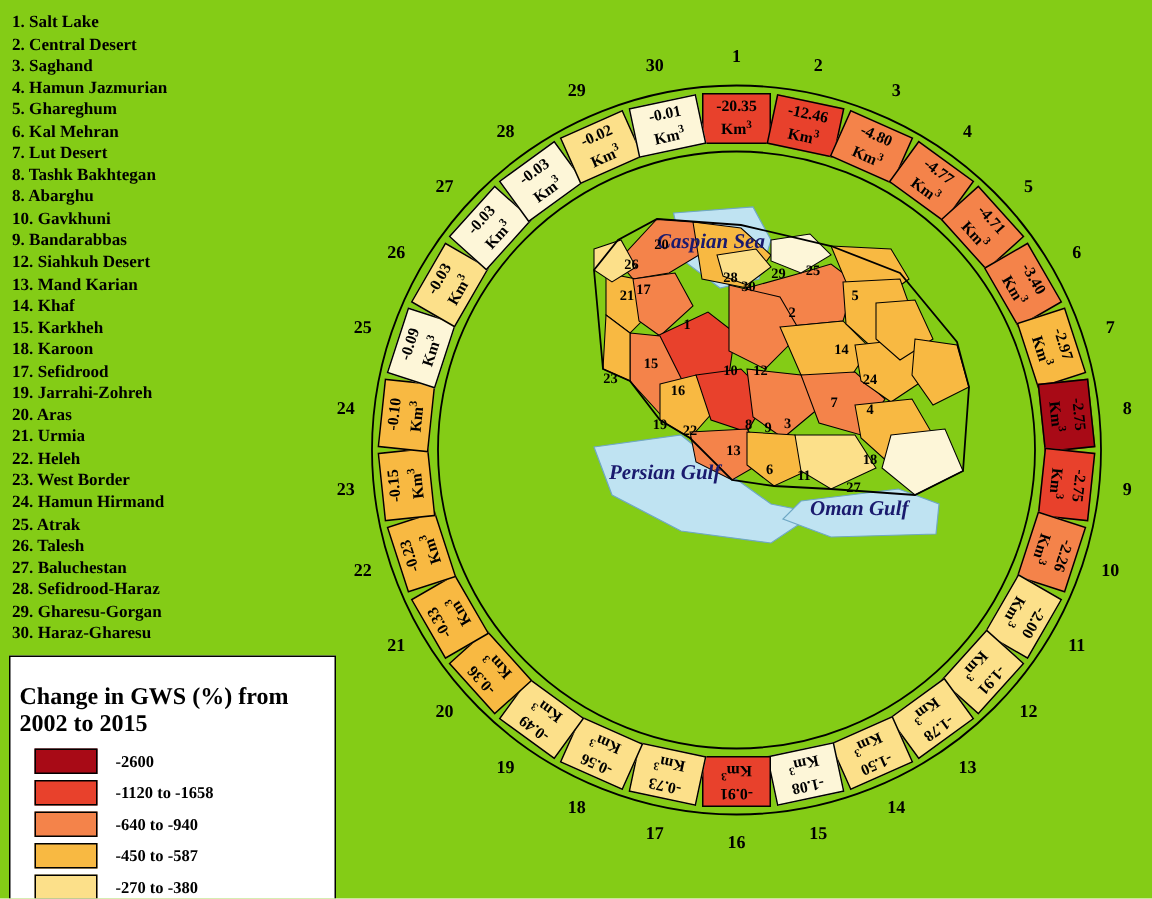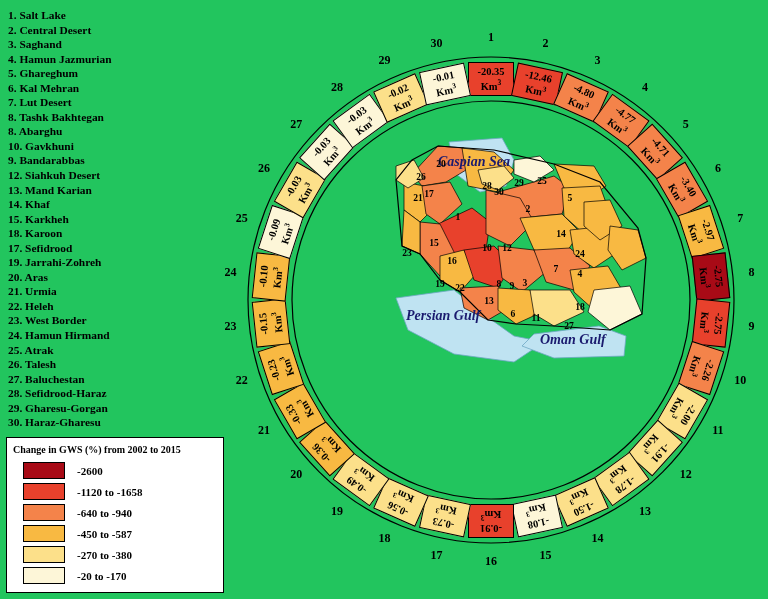--- a/index.html
+++ b/index.html
@@ -4,21 +4,21 @@
 <style>
   html, body {
     margin: 0;
     padding: 0;
     background: #ffffff;
   }
   #root {
     position: relative;
     width: 768px;
     height: 599px;
-    background: #22c55e;
+    background: #84cc16;
     font-family: "Liberation Serif", serif;
     overflow: hidden;
   }
 
   
   #basin-list {
     position: absolute;
     left: 8px;
     top: 8px;
     width: 200px;
@@ -34,24 +34,25 @@
     position: absolute;
     left: 6px;
     top: 437px;
     width: 218px;
     border: 1px solid #000;
     background: #fff;
     padding: 4px 0 6px 0;
     box-sizing: border-box;
   }
   #legend .legend-title {
-    font-size: 10px;
+    font-size: 16px;
     font-weight: bold;
     padding: 2px 0 5px 6px;
     color: #000;
+    margin-top: 12px;
   }
   #legend .legend-row {
     display: flex;
     align-items: center;
     height: 21px;
     padding-left: 16px;
   }
   #legend .swatch {
     width: 40px;
     height: 15px;

